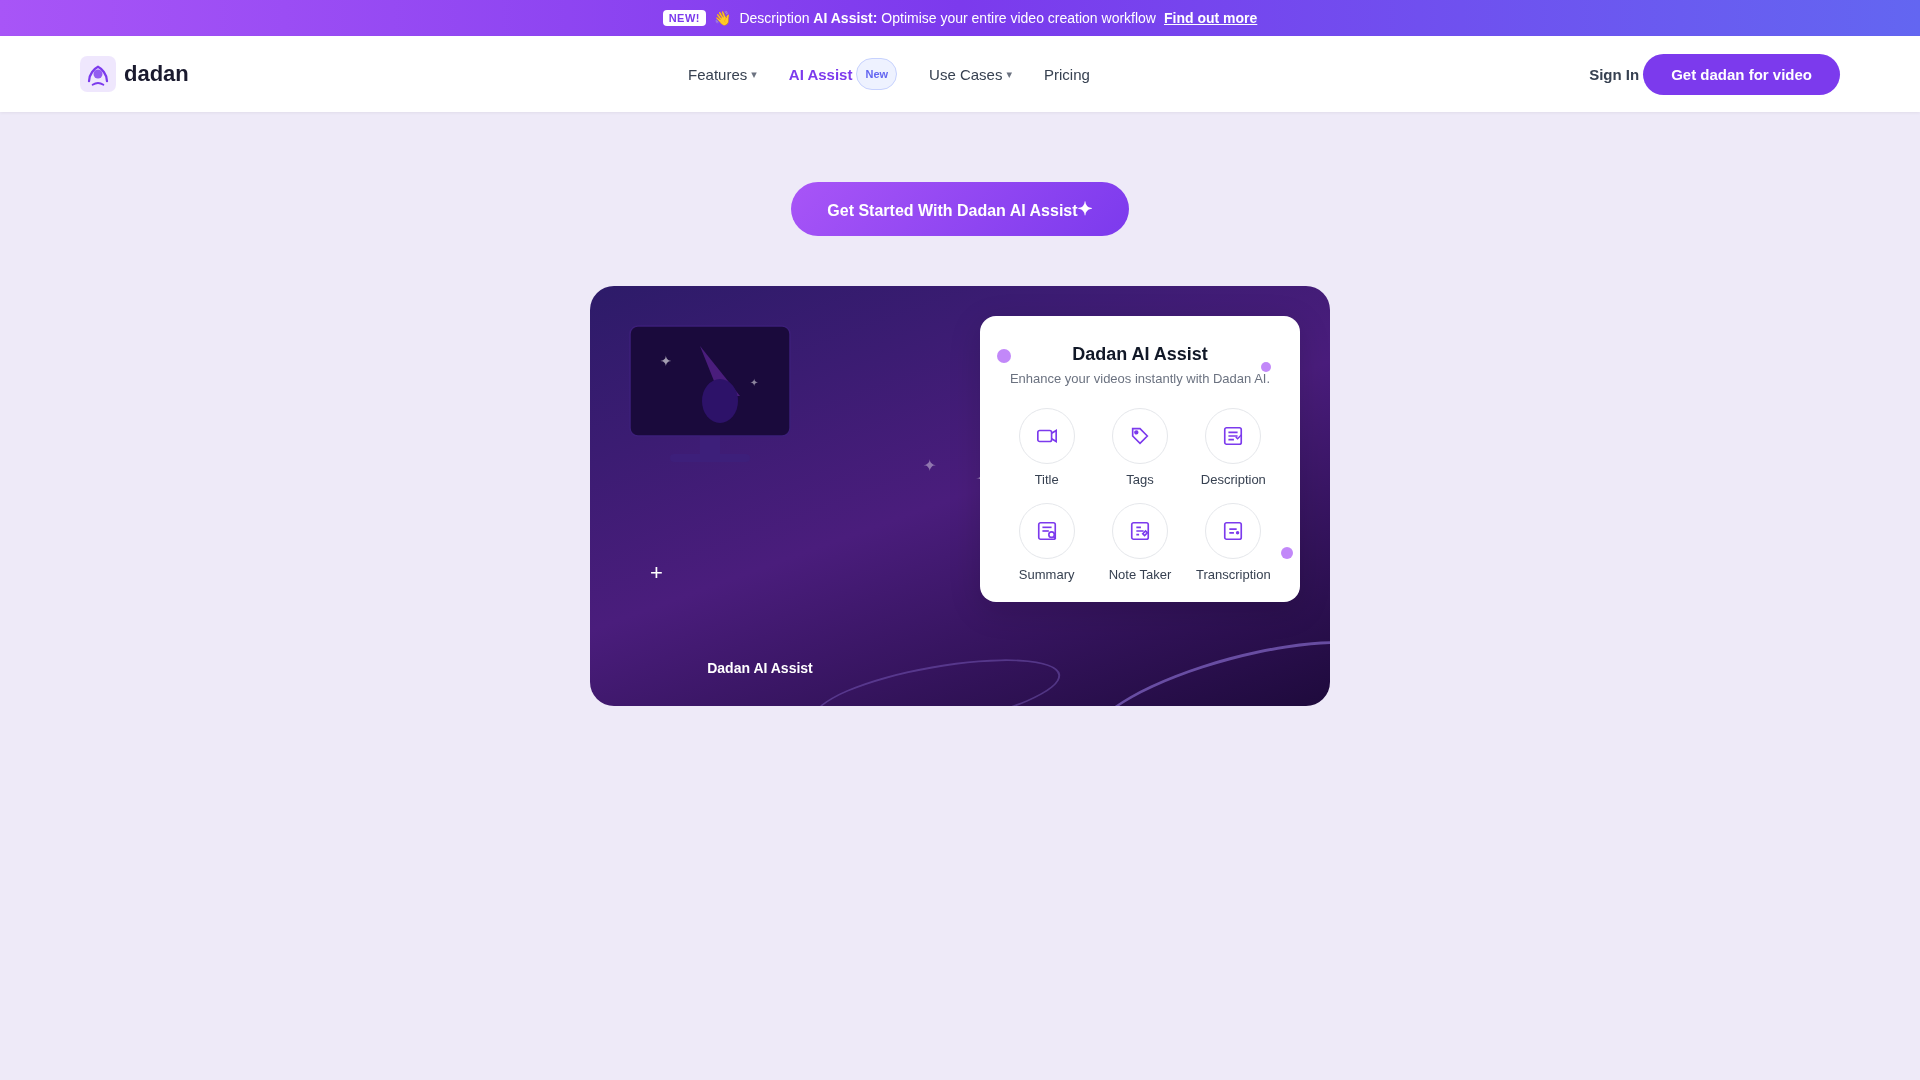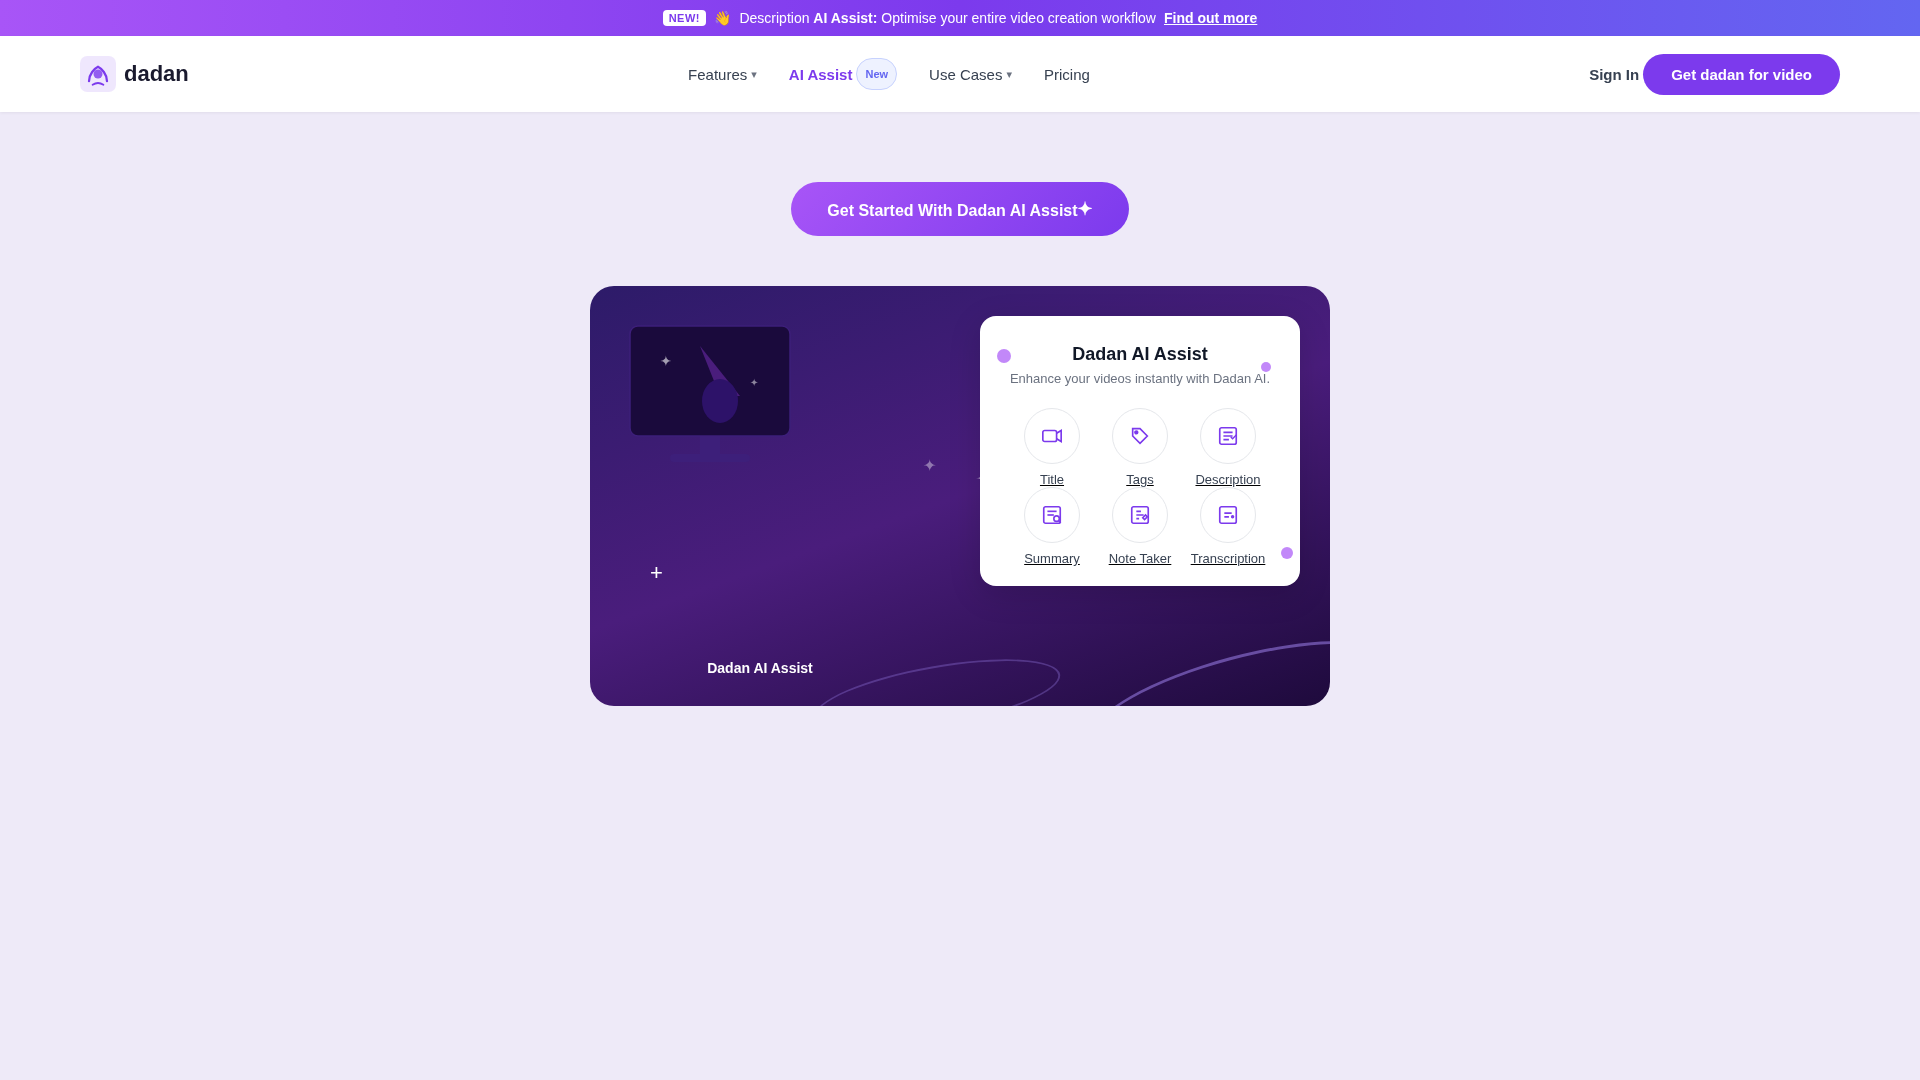--- a/index.html
+++ b/index.html
@@ -233,21 +233,21 @@
       margin-bottom: 6px;
     }
     .ai-card-desc {
       font-size: 13px;
       color: #6b7280;
       margin-bottom: 22px;
     }
     .ai-features-grid {
       display: grid;
       grid-template-columns: repeat(3, 1fr);
-      text-decoration: underline;
+      gap: 16px;
     }
     .ai-feature-item {
       display: flex;
       flex-direction: column;
       align-items: center;
       gap: 8px;
     }
     .ai-feature-icon-wrap {
       width: 56px;
       height: 56px;

